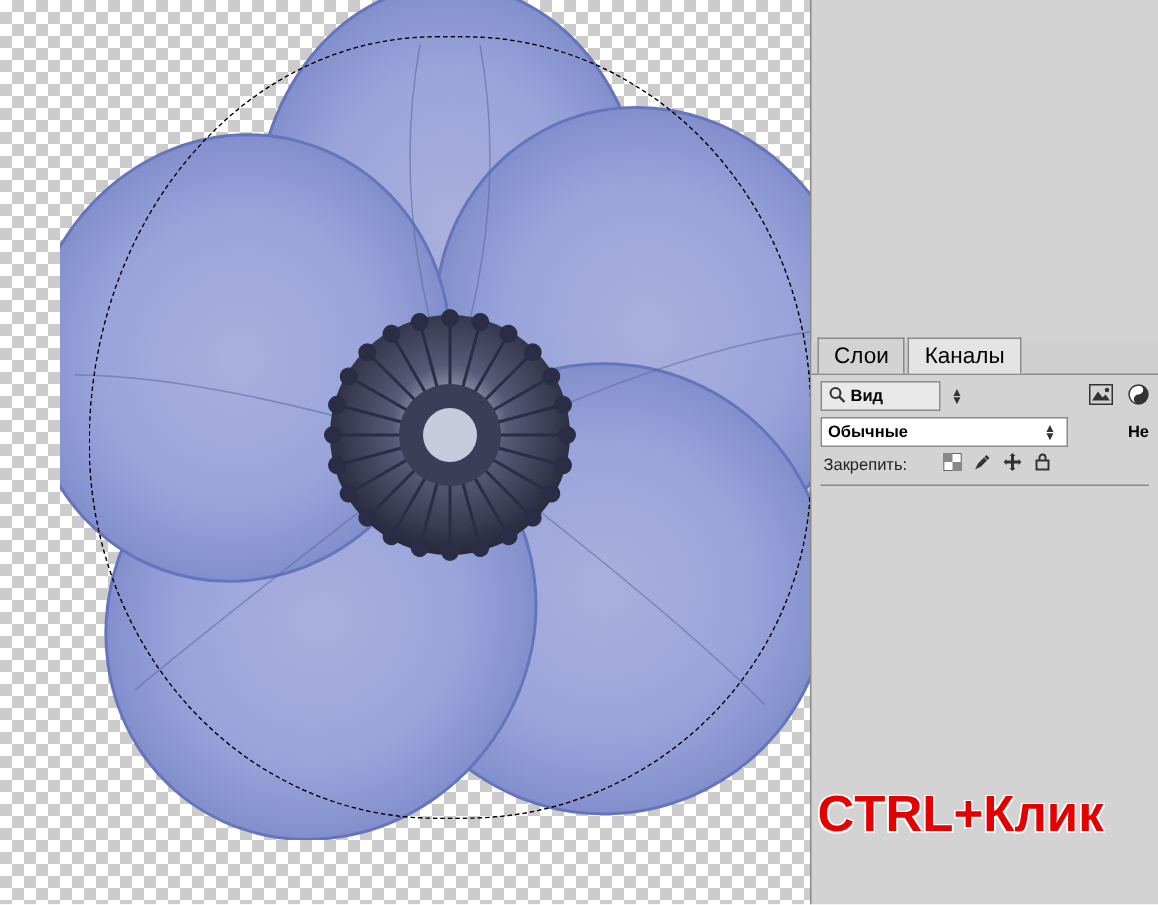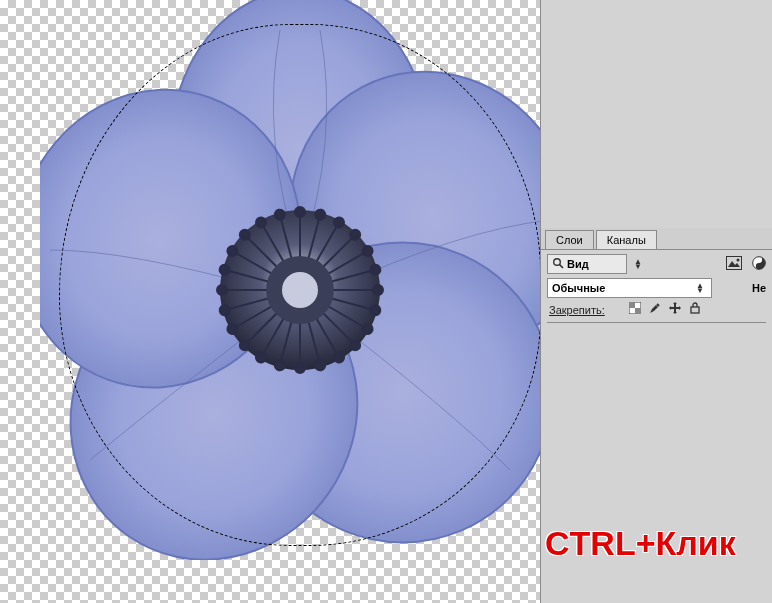--- a/index.html
+++ b/index.html
@@ -15,30 +15,30 @@
   background-size: 16px 16px;
   background-position: 0 0, 0 8px, 8px -8px, -8px 0;
 }
 .flower { position: absolute; z-index: 2; left: 40px; top: 0; width: 520px; height: 560px; }
 .flower svg { width:100%; height:100%; }
 .marching { position:absolute; z-index:3; left: 50px; top: 15px; width: 500px; height: 540px;
   border-radius: 50% 50% 50% 50% / 54% 50% 46% 50%;
   outline:1px dashed #000; outline-offset:-10px; }
 .panels { width: 232px; background: #d3d3d3; border-left: 1px solid #8a8a8a; display:flex; flex-direction:column; }
 .tabs { display:flex; border-bottom:1px solid #8a8a8a; background:#cfcfcf; height:22px; align-items:flex-end; padding-left:4px; gap:2px; }
-.tab { padding: 3px 10px 3px; font-size: 11px; border:1px solid #8a8a8a; border-bottom:none; background:#e4e4e4; cursor:pointer;margin-top:13px; }
+.tab { padding: 3px 10px 3px; font-size: 15px; border:1px solid #8a8a8a; border-bottom:none; background:#e4e4e4; cursor:pointer;margin-top:13px; }
 .tab.active { background:#d3d3d3; font-weight: normal; }
 .panel-body { padding:4px 6px; background:#d3d3d3; }
 .row { display:flex; align-items:center; gap:4px; margin-bottom:4px;font-weight:bold; }
 .filter-select { display:flex; align-items:center; border:1px solid #8a8a8a; background:#e9e9e9; height:20px; padding:0 4px; min-width:80px; }
 .filter-select .search-ic { margin-right:3px; }
 .dd-arrows { width:14px; display:flex; flex-direction:column; align-items:center; line-height:5px; font-size:8px; color:#333; }
 .blend-row select, .blend-box { height:20px; border:1px solid #8a8a8a; background:#fff; padding:4px 4px; font-size:11px; flex:1; display:flex; align-items:center; justify-content:space-between;}
 .opacity-label { font-size:11px;padding-left:36px; }
-.lock-row { display:flex; align-items:flex-end; gap:24px; font-size:11px; color:#222; margin:4px 0 6px; padding:0 2px;text-decoration:underline;}
+.lock-row { display:flex; align-items:center; gap:24px; font-size:11px; color:#222; margin:4px 0 6px; padding:0 2px;}
 .lock-icons { display:flex; gap:8px; align-items:center;}
 .right-icons { margin-left:auto; display:flex; gap:10px; }
 .layers-list { border-top:1px solid #8a8a8a; background:#d3d3d3; }
 .layer-item { display:flex; align-items:center; height:66px; border-bottom:1px solid #b6b6b6; }
 .layer-item.selected { background:#c8d6e8; }
 .vis-col { width:22px; display:flex; justify-content:center; }
 .eye { width:12px; height:12px; border-radius:50%; background:#333; position:relative; }
 .eye::after { content:""; position:absolute; inset:3px; background:#fff; border-radius:50%;}
 .eye-empty { width:12px; height:12px; border:1px solid #9a9a9a; }
 .thumb-wrap { width:84px; height:58px; display:flex; align-items:center; justify-content:center; }

